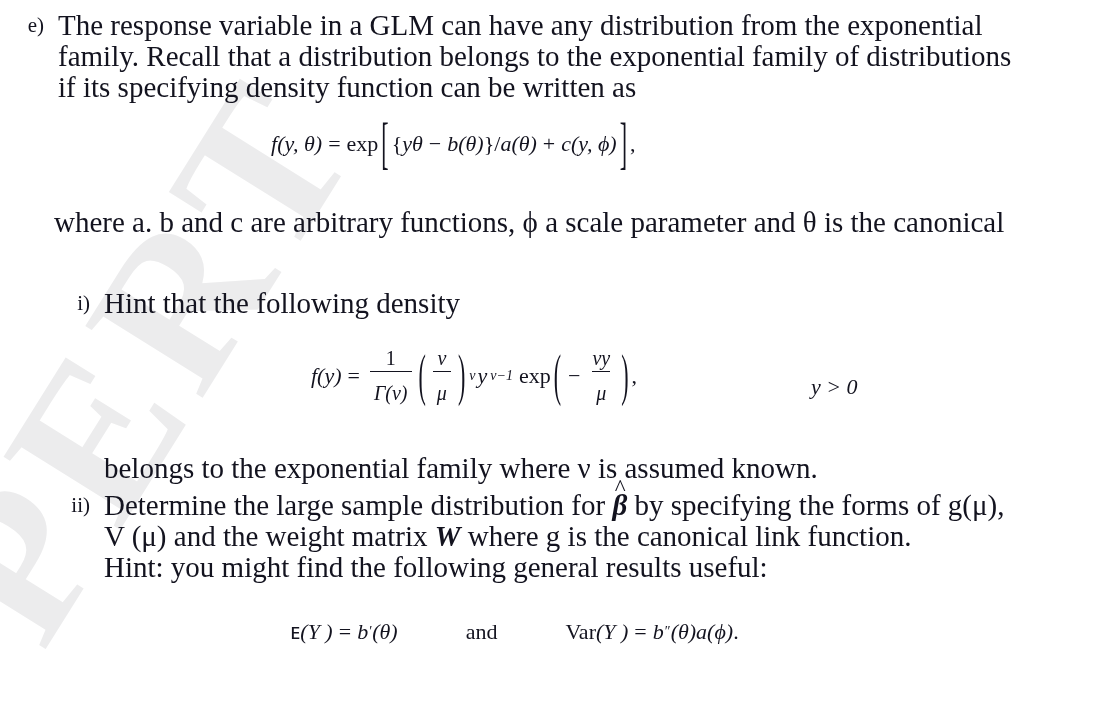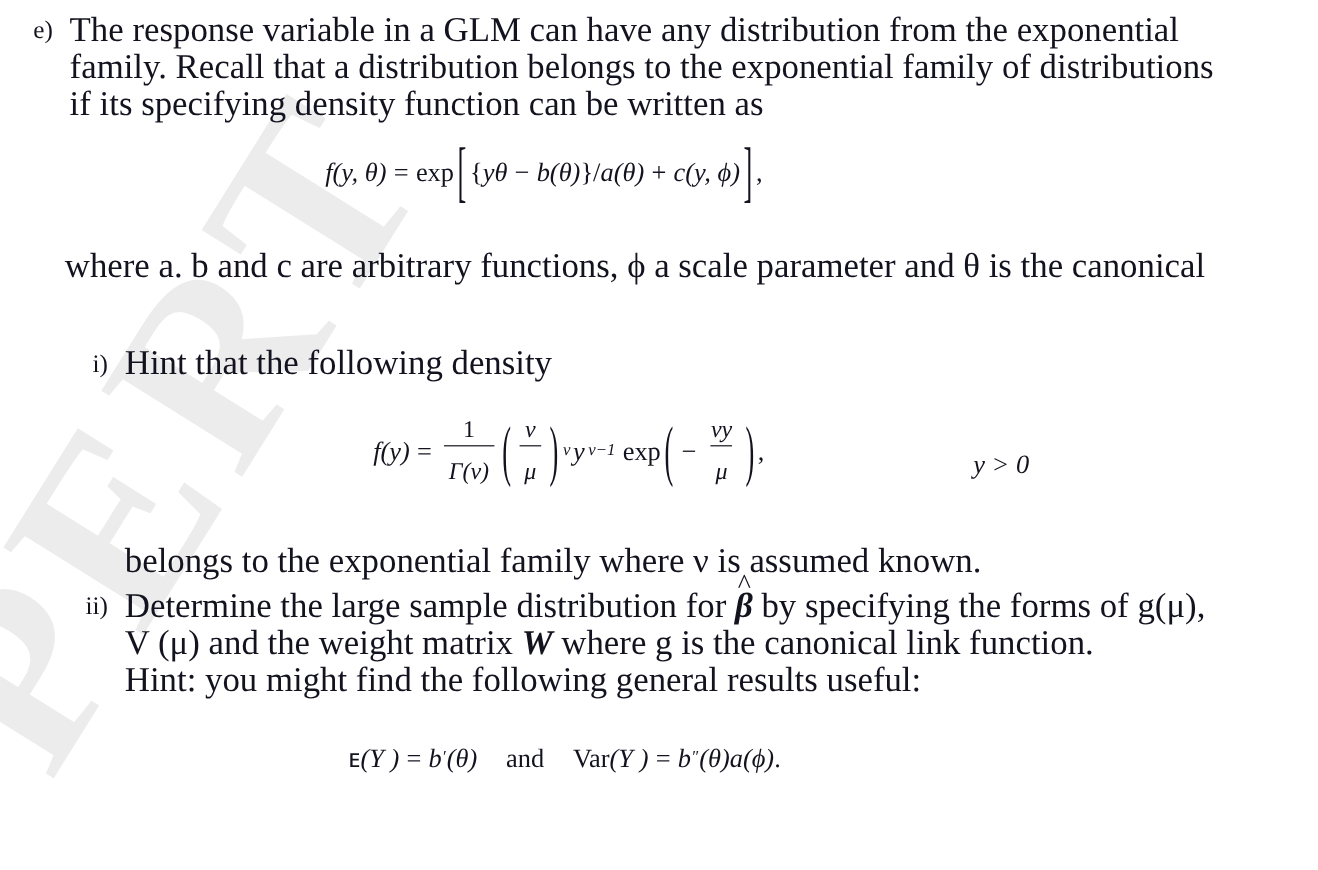--- a/index.html
+++ b/index.html
@@ -151,21 +151,21 @@
     top: -0.62em;
     left: 50%;
     transform: translateX(-46%);
     font-size: 0.8em;
     font-style: normal;
     font-weight: normal;
     line-height: 1;
   }
   .bold-ital { font-weight: 700; font-style: italic; }
 
-  .gap-and { margin: 0 24px; font-style: normal; }
+  .gap-and { margin: 0 68px; font-style: normal; }
 </style>
 </head>
 <body>
 
 <div id="watermark">PERT</div>
 
 <div id="page">
 
   <div class="block" id="item-e">
     <div class="marker">e)</div>

